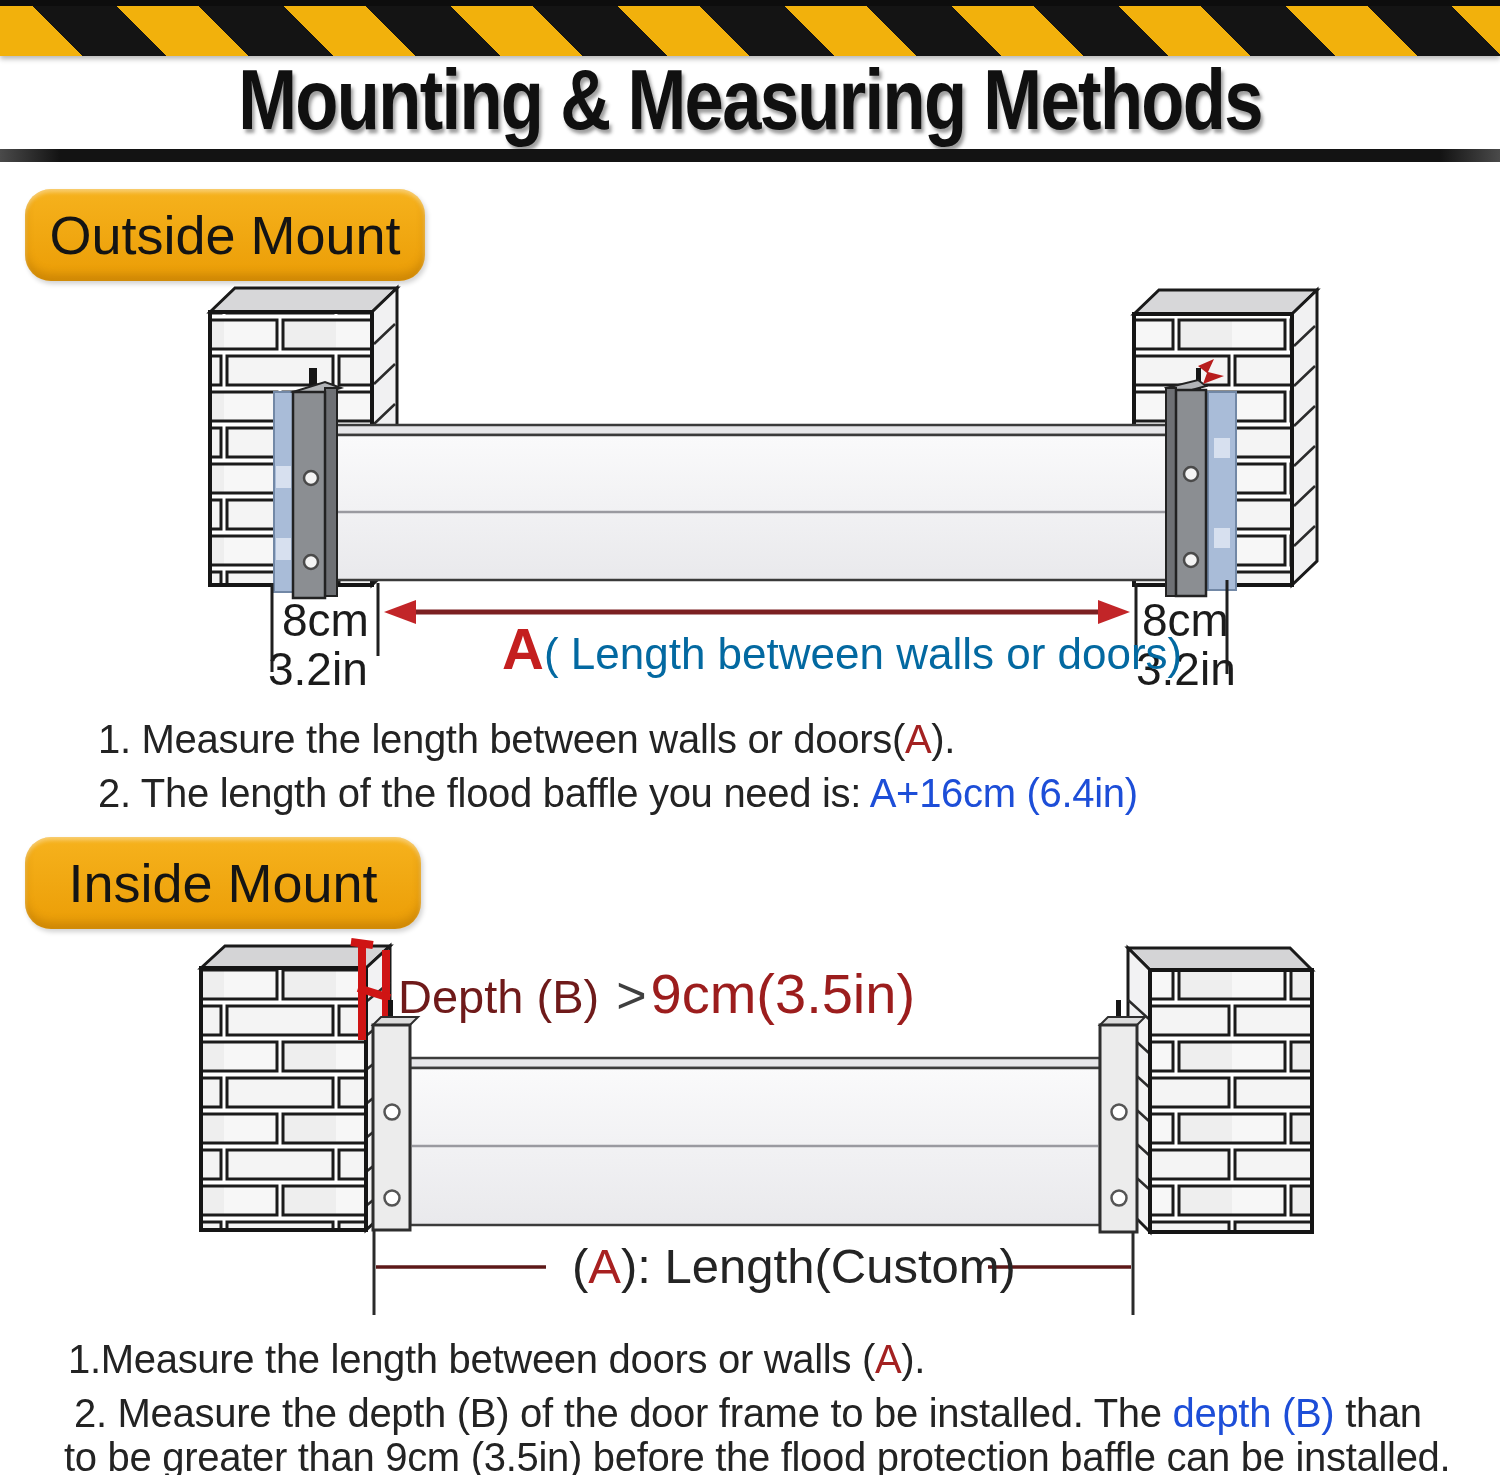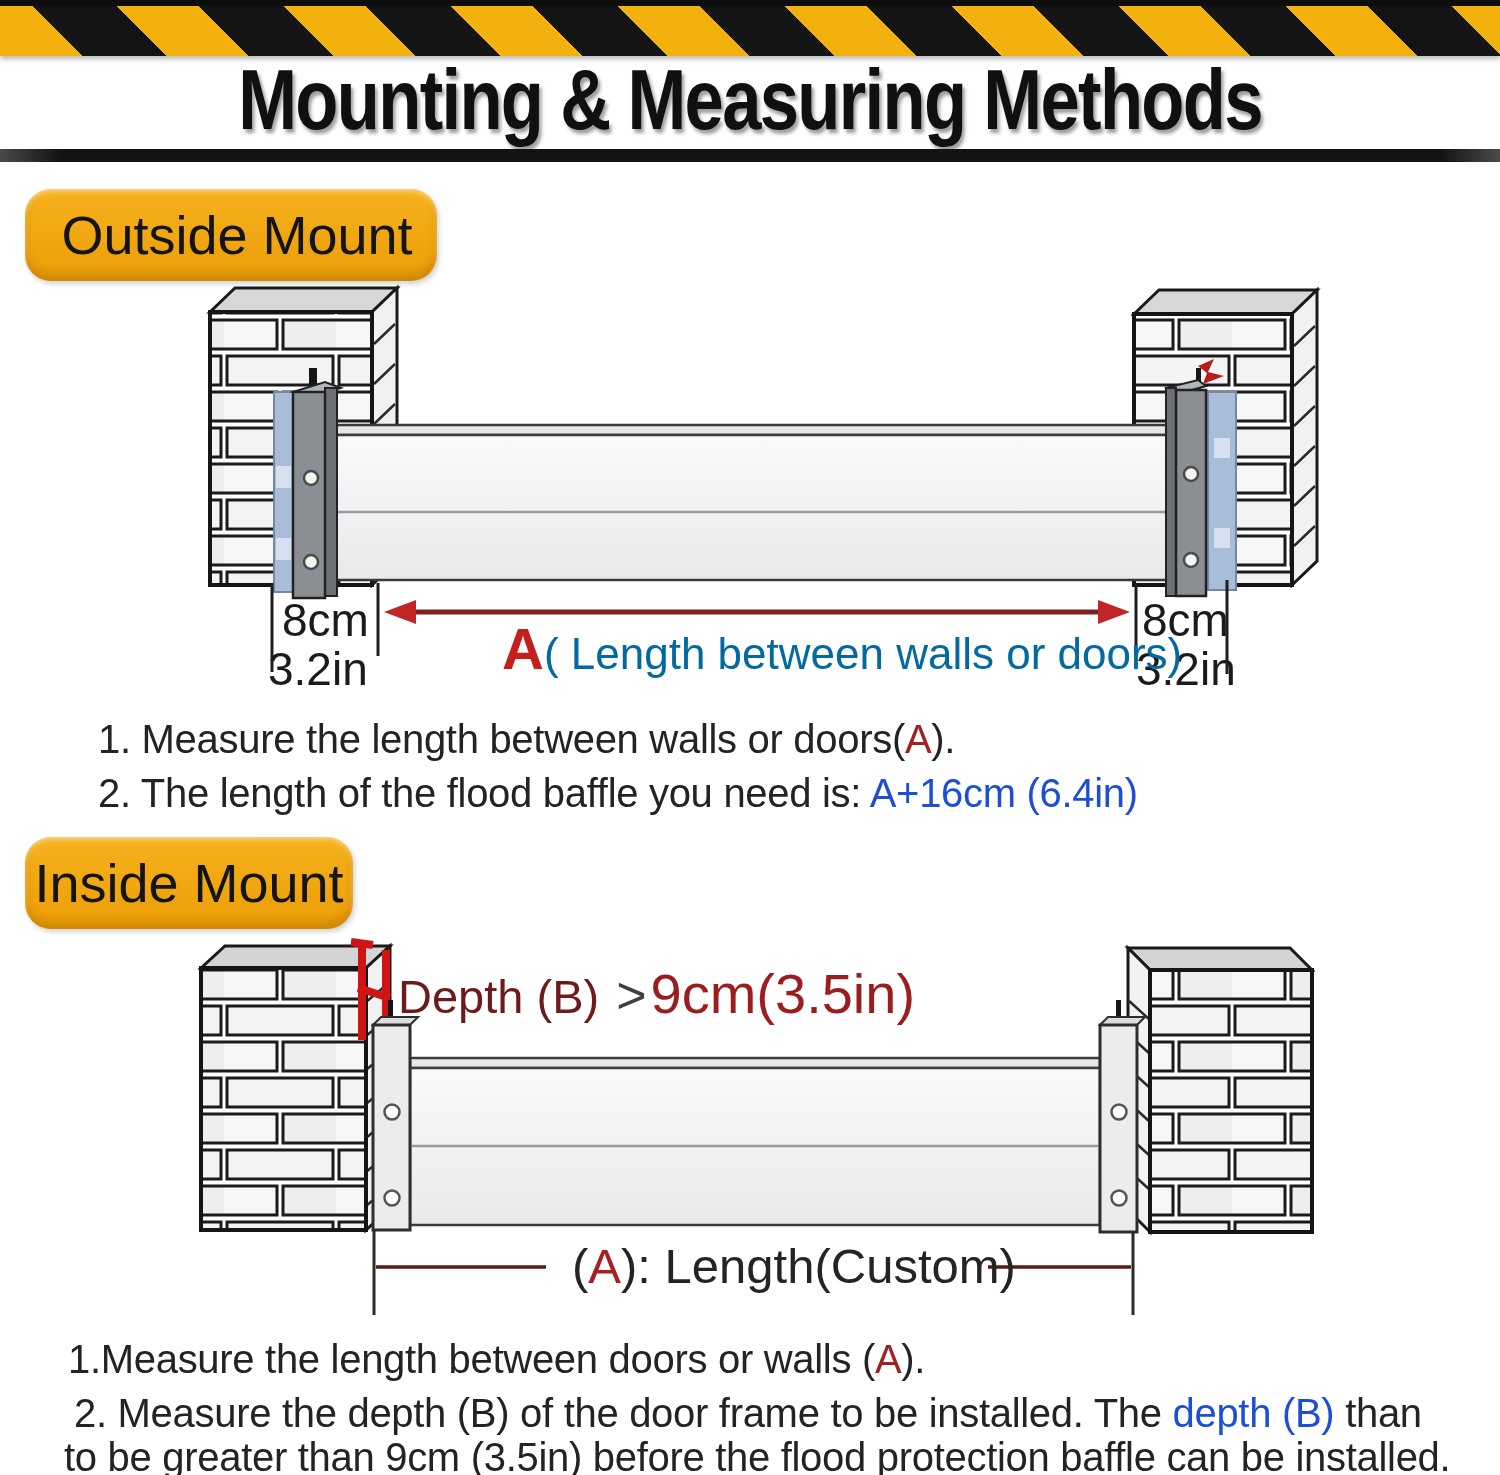--- a/index.html
+++ b/index.html
@@ -26,22 +26,22 @@
     background:linear-gradient(90deg,#4a4a4a,#131313 4%,#131313 96%,#4a4a4a);
   }
   
   .badge{
     position:absolute;display:flex;align-items:center;justify-content:center;
     background:linear-gradient(180deg,#f6b21d,#eb9d06);
     border-radius:26px;color:#141414;font-size:54px;font-weight:500;
     box-shadow:inset 0 3px 4px rgba(255,255,255,.4), inset 0 -7px 9px rgba(150,90,0,.33), 2px 3px 5px rgba(0,0,0,.18);
     white-space:nowrap;
   }
-  .badge-outside{left:25px;top:189px;width:400px;height:92px;padding-left:12px;}
-  .badge-inside{left:25px;top:837px;width:328px;height:92px;}
+  .badge-outside{left:25px;top:189px;width:400px;height:92px;}
+  .badge-inside{left:25px;top:837px;width:396px;height:92px;}
   
   .diag{position:absolute;left:0;}
   
   .lbl{position:absolute;line-height:1;color:#1b1b1b;white-space:nowrap;}
   .dim{font-size:46px;}
   .row{display:flex;align-items:baseline;}
   .row span{white-space:pre;}
   .span-a{font-size:58px;font-weight:bold;color:#c41f1f;}
   .span-rest{font-size:44px;color:#0369a1;}
   .depth-name{font-size:47px;color:#6f1a1a;}

